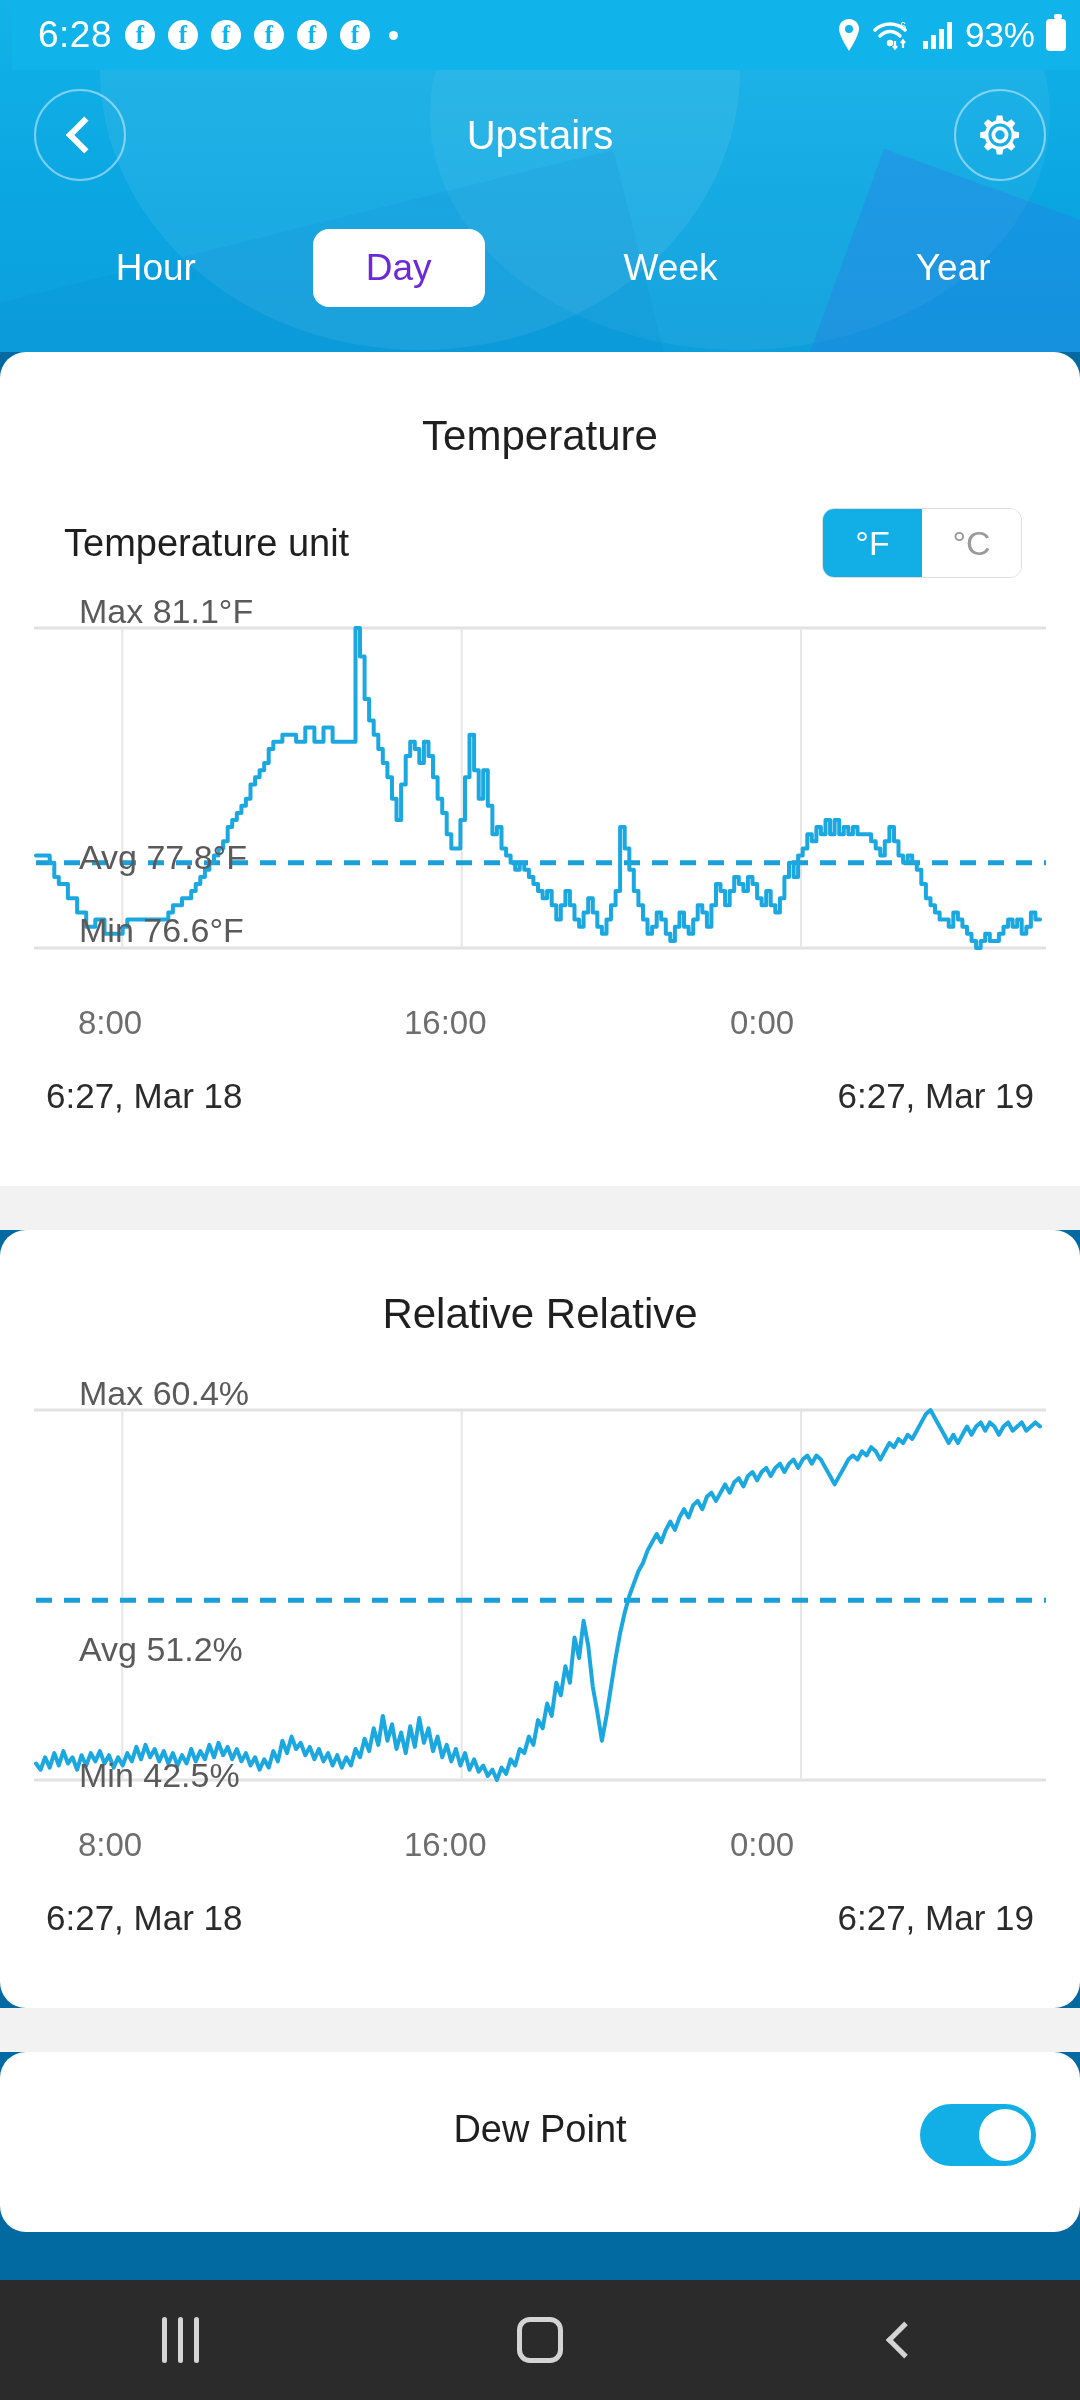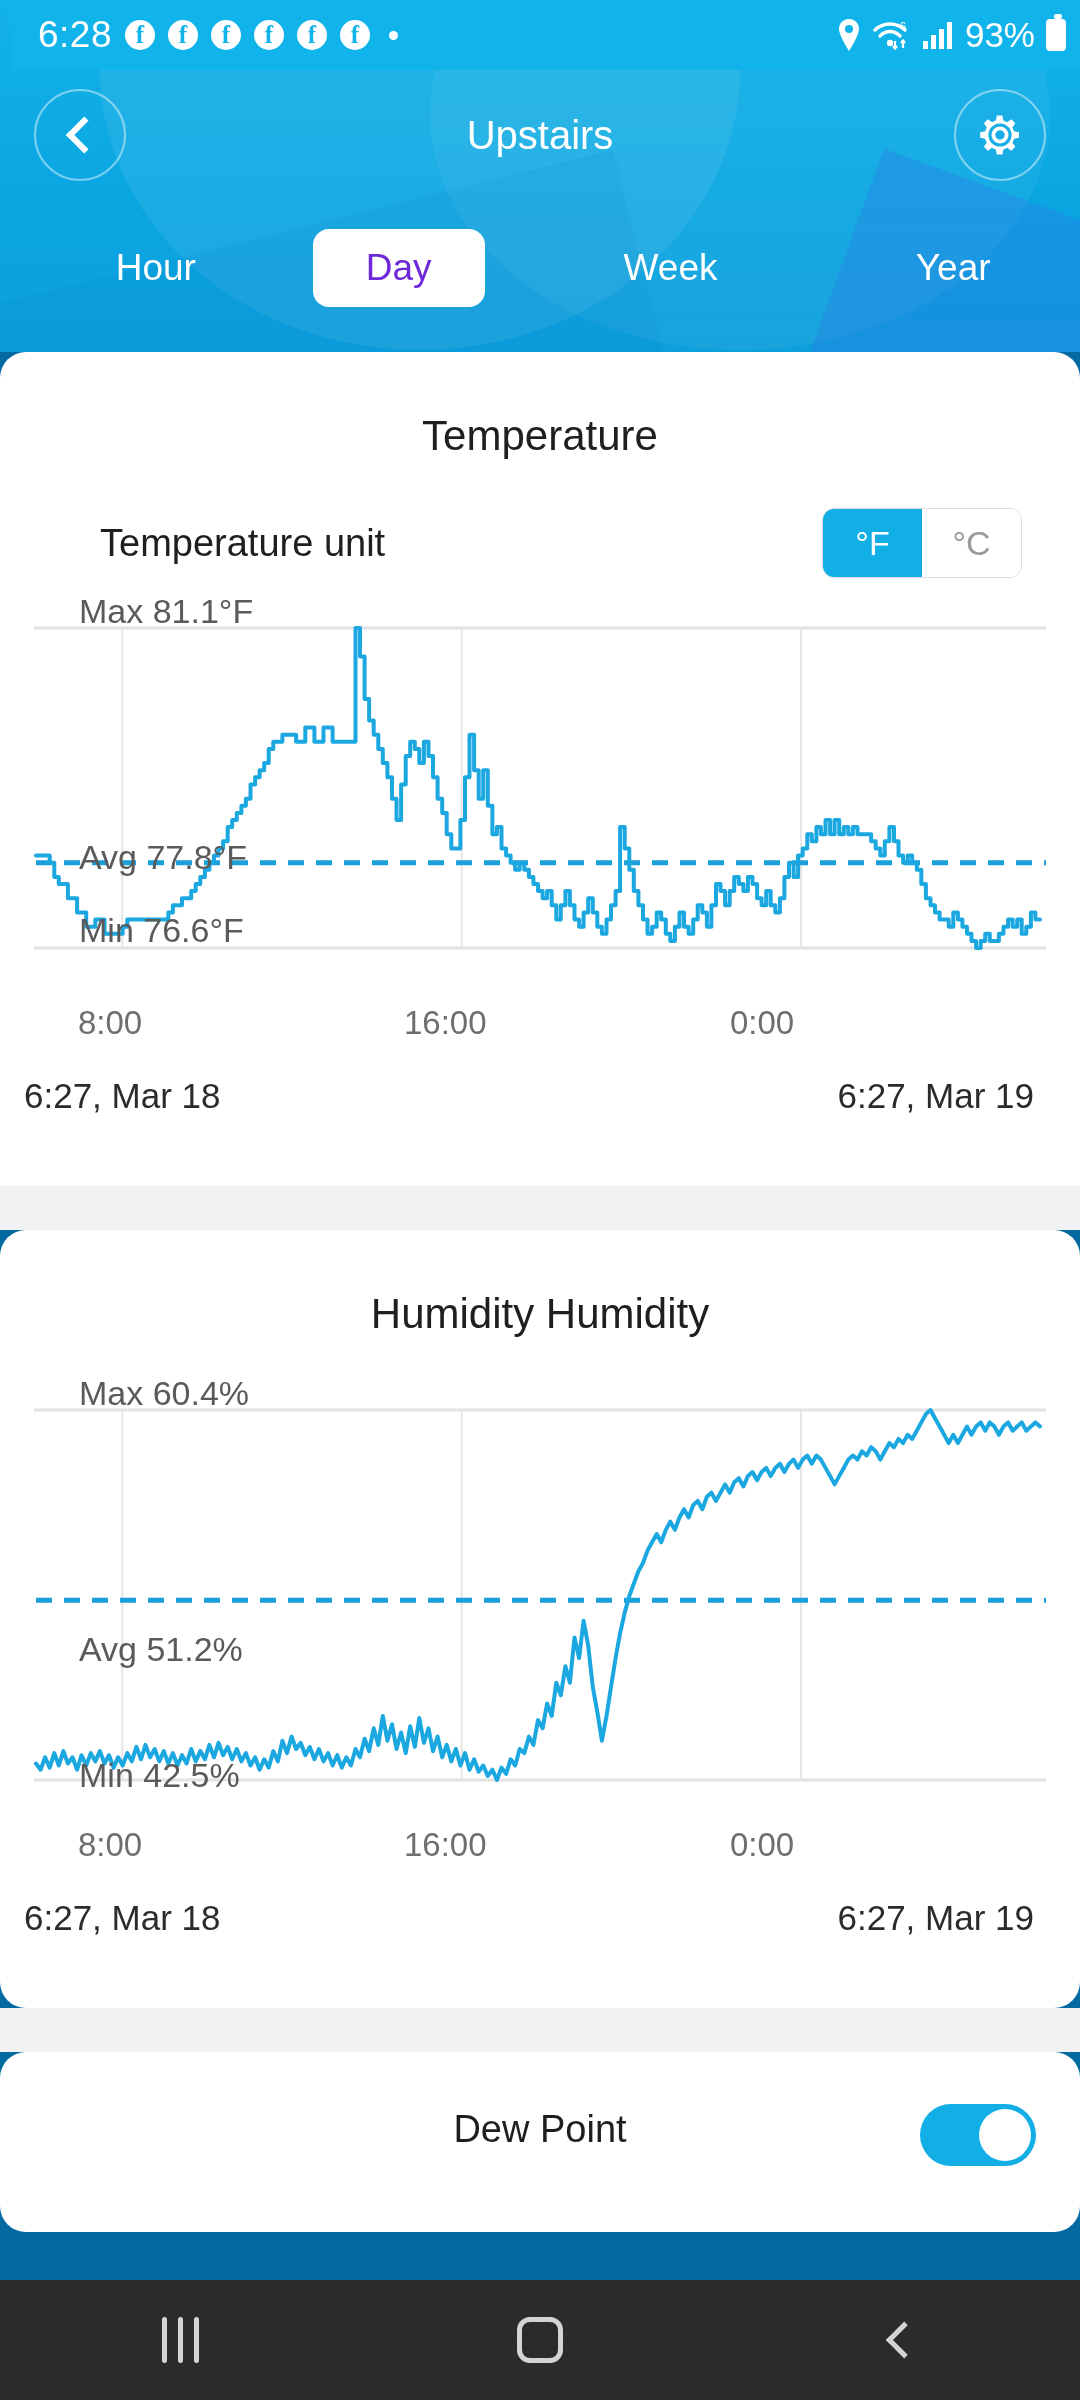--- a/index.html
+++ b/index.html
@@ -112,21 +112,21 @@
     background: #ffffff; border-radius: 26px; width: 1080px;
   }
   .card.first { border-radius: 26px 26px 0 0; }
 
   .card-title {
     text-align: center; font-size: 42px; color: #1f1f1f;
     padding-top: 60px;
   }
   .unit-row {
     display: flex; align-items: center; justify-content: space-between;
-    padding: 48px 58px 0 100px;
+    padding: 48px 58px 0 64px;
   }
   .unit-label { font-size: 38px; color: #1f1f1f; }
   .unit-toggle {
     display: flex; width: 200px; height: 70px;
     border: 1px solid #dedede; border-radius: 12px; overflow: hidden;
   }
   .unit-seg {
     flex: 1; display: flex; align-items: center; justify-content: center;
     font-size: 34px; color: #9a9a9a; background: #ffffff;
   }
@@ -139,21 +139,21 @@
     position: absolute; font-size: 34px; color: #5a5a5a; white-space: nowrap; margin-left: 43px;
   }
   .axis-row {
     position: relative; height: 56px; margin-top: 6px;
   }
   .axis-tick {
     position: absolute; font-size: 33px; color: #6e6e6e;
   }
   .range-row {
     display: flex; justify-content: space-between;
-    padding: 16px 46px 0 24px;
+    padding: 16px 46px 0 46px;
     font-size: 35px; color: #2b2b2b;
   }
   .card-pad-bottom { height: 70px; }
 
   .gap { height: 44px; background: #f2f2f2; }
 
   .dew-card {
     background:#fff; border-radius: 26px; width:1080px;
     position: relative; height: 180px;
   }
@@ -298,21 +298,21 @@
           <span>6:27,  Mar 18</span>
           <span>6:27,  Mar 19</span>
         </div>
       </div>
       <div class="card-pad-bottom"></div>
     </div>
 
     <div class="gap"></div>
 
     <div class="card">
-      <div class="card-title">Humidity Humidity</div>
+      <div class="card-title">Relative Relative</div>
 
       <div class="chart-block" style="margin-top:22px;">
         <div class="stat-label" style="left:36px; top:14px;">Max 60.4%</div>
         <div class="stat-label" style="left:36px; top:270px;">Avg 51.2%</div>
         <div class="stat-label" style="left:36px; top:396px;">Min 42.5%</div>
         <svg class="chart-svg" id="hum-chart" width="1080" height="460" viewBox="0 0 1080 460">
             <line x1="34" y1="50" x2="1046" y2="50" stroke="#e2e2e2" stroke-width="3"></line>
             <line x1="34" y1="420" x2="1046" y2="420" stroke="#e2e2e2" stroke-width="3"></line>
             <line x1="122.344" y1="50" x2="122.344" y2="420" stroke="#e6e6e6" stroke-width="2"></line>
             <line x1="461.69599999999997" y1="50" x2="461.69599999999997" y2="420" stroke="#e6e6e6" stroke-width="2"></line>

